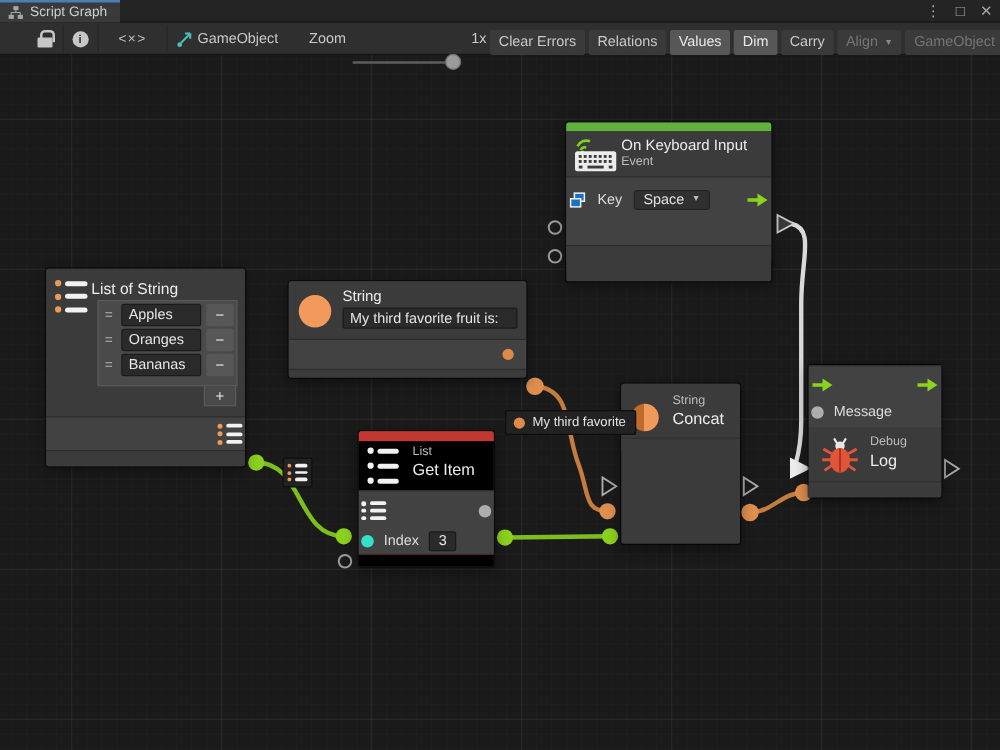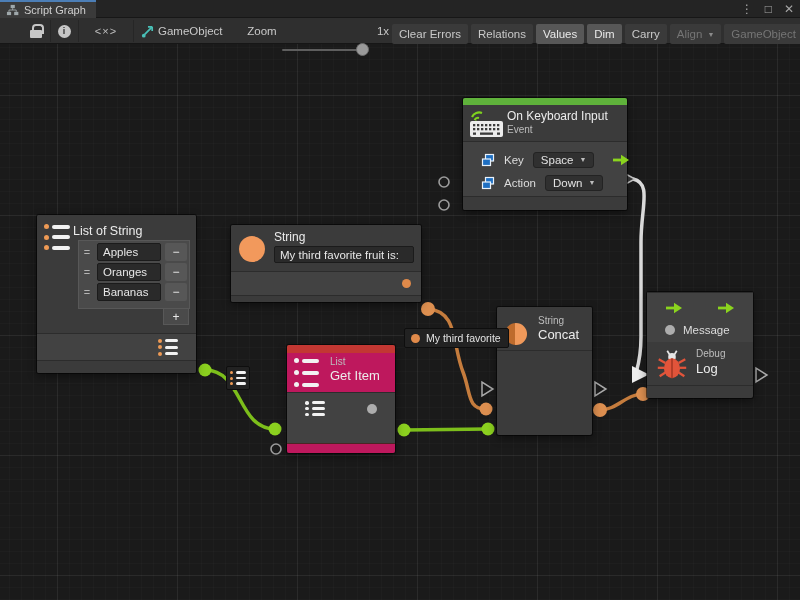--- a/index.html
+++ b/index.html
@@ -41,25 +41,25 @@
     background-position:57px 51px,57px 51px,9px 3px,9px 3px}
   svg.wires{position:absolute;left:0;top:0;width:800px;height:600px;z-index:1}
 
   
   .node{position:absolute;z-index:2;border-radius:2px;color:#DCDCDC;font-size:11.5px;
         box-shadow:0 0 0 1px rgba(0,0,0,.55),0 3px 10px rgba(0,0,0,.45);background:#3B3B3B}
   .sec{position:relative;width:100%}
   .s-head{background:#3B3B3B;border-radius:2px 2px 0 0}
   .s-body{background:#424242;border-top:1px solid #2C2C2C}
   .s-foot{background:#3B3B3B;border-top:1px solid #2C2C2C;border-radius:0 0 2px 2px}
-  .s-maroon{background:#be185d}
+  .s-maroon{background:#000000}
   .accentbar{width:100%;border-radius:2px 2px 0 0}
   .ntitle{font-size:12.5px;color:#ECECEC}
   .ncat{font-size:10px;color:#BDBDBD}
-  .prow{display:flex;align-items:center;gap:8px;padding:0 18px;height:23px}
+  .prow{display:flex;align-items:center;gap:8px;padding:0 2px;height:23px}
   .dot{width:10px;height:10px;border-radius:50%;flex:none}
   .d-gray{background:#ADADAD}.d-orange{background:#E08A4A}.d-teal{background:#35E0C8}
   .spacer{flex:1}
   .field{background:#2A2A2A;border:1px solid #1B1B1B;border-radius:2px;color:#E6E6E6;padding:1px 5px;font-size:11.5px;white-space:nowrap;overflow:hidden}
   .dropdown{background:#303030;border:1px solid #232323;border-radius:3px;color:#E2E2E2;padding:1px 7px;display:inline-flex;align-items:center;gap:6px;font-size:11.5px}
   .dropdown .caret{font-size:7px;color:#BDBDBD}
   
   .listic{display:flex;flex-direction:column;justify-content:space-between;flex:none}
   .listic .lr{display:flex;align-items:center;gap:3px}
   .listic .ld{border-radius:50%}
@@ -247,21 +247,21 @@
       </div>
       <div class="sec s-body" style="height:24px">
         <div class="prow" style="height:23px;padding-right:10px">
           <span class="spacer"></span>
           <span class="dot d-orange" style="width:9px;height:9px"></span>
         </div>
       </div>
       <div class="sec s-foot" style="height:7px"></div>
     </div>
 
-    <div class="node" style="left:463px;top:54px;width:164px;height:112px">
+    <div class="node" style="left:453px;top:54px;width:164px;height:127px">
       <div class="accentbar" style="height:7px;background:#5FB23B"></div>
       <div class="sec s-head" style="height:36px;border-radius:0">
         <svg class="abs" style="left:5px;top:3px" width="37" height="31" viewBox="0 0 37 31">
           <path d="M4,9 A8,8 0 0 1 14,5" stroke="#7FD21E" stroke-width="2.2" fill="none"></path>
           <path d="M6.5,12 A4,4 0 0 1 11,10" stroke="#7FD21E" stroke-width="2" fill="none"></path>
           <circle cx="8" cy="14" r="1.6" fill="#7FD21E"></circle>
           <rect x="2" y="13" width="33" height="16" rx="2" fill="#ECECEC"></rect>
           <g fill="#3B3B3B">
             <rect x="5" y="16" width="2.3" height="2.3"></rect>
               <rect x="9" y="16" width="2.3" height="2.3"></rect>
@@ -297,31 +297,20 @@
           <span class="dropdown">
               <span>Space</span>
               <span class="caret">▼</span>
             </span>
           <span class="spacer"></span>
           <svg width="18" height="12" viewBox="0 0 18 12" class="arrowic">
             <rect x="1" y="4.6" width="9" height="2.8" fill="#8BD41E"></rect>
               <polygon points="9,0.8 17,6 9,11.2" fill="#8BD41E"></polygon>
           </svg>
         </div>
-        <div class="prow" style="height:23px;gap:9px">
-          <svg width="14" height="14" viewBox="0 0 14 14" class="arrowic">
-            <rect x="4.5" y="1.5" width="8" height="6.5" fill="#1E6FC2" stroke="#E9F2FB" stroke-width="1.2"></rect>
-            <rect x="1.5" y="6" width="8" height="6.5" fill="#1E6FC2" stroke="#E9F2FB" stroke-width="1.2"></rect>
-          </svg>
-          <span>Action</span>
-          <span class="dropdown">
-              <span>Down</span>
-              <span class="caret">▼</span>
-            </span>
-        </div>
       </div>
       <div class="sec s-foot" style="height:14px"></div>
     </div>
 
     <div class="node" style="left:287px;top:301px;width:108px;height:108px">
       <div class="accentbar" style="height:8px;background:#C23732"></div>
       <div class="sec s-maroon" style="height:39px">
         <span class="listic abs" style="left:7px;top:5px;width:28px;height:29px">
           <span class="lr">
               <span class="ld" style="width:5px;height:5px;background:#F2F2F2"></span>
@@ -353,20 +342,25 @@
                 <span class="lb" style="width:13px;height:2.8px"></span>
               </span>
             <span class="lr">
                 <span class="ld" style="width:3.5px;height:3.5px;background:#F2F2F2"></span>
                 <span class="lb" style="width:13px;height:2.8px"></span>
               </span>
           </span>
           <span class="spacer"></span>
           <span class="dot d-gray"></span>
         </div>
+        <div class="prow" style="height:23px">
+          <span class="dot d-teal"></span>
+          <span>Index</span>
+          <span class="field" style="width:22px;text-align:center">3</span>
+        </div>
       </div>
       <div class="sec s-maroon" style="height:10px;border-top:1px solid #4E2424;border-radius:0 0 2px 2px"></div>
     </div>
 
     <div class="node" style="left:497px;top:263px;width:95px;height:128px">
       <div class="sec s-head" style="height:43px">
         <span class="abs" style="left:8px;top:16px;width:22px;height:22px;border-radius:50%;background:linear-gradient(90deg,#BE6B2C 0 45%,#F0995A 45%)"></span>
         <div style="padding:8px 4px 0 41px;text-align:left">
           <span class="ncat" style="display:block">String</span>
           <span class="ntitle" style="display:block;font-size:13px;margin-top:1px">Concat</span>

